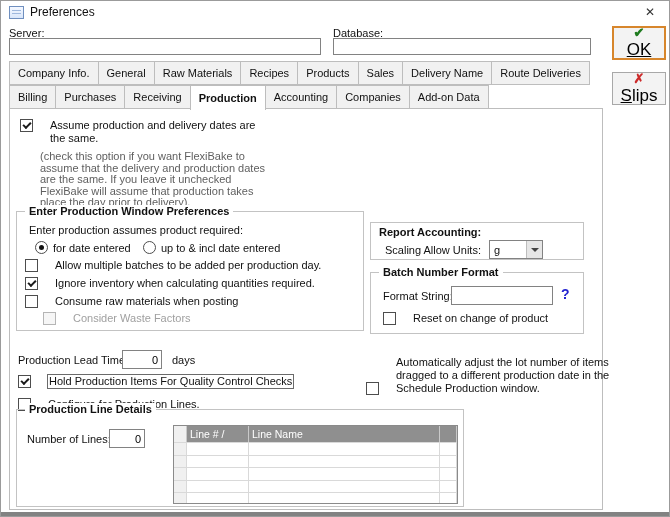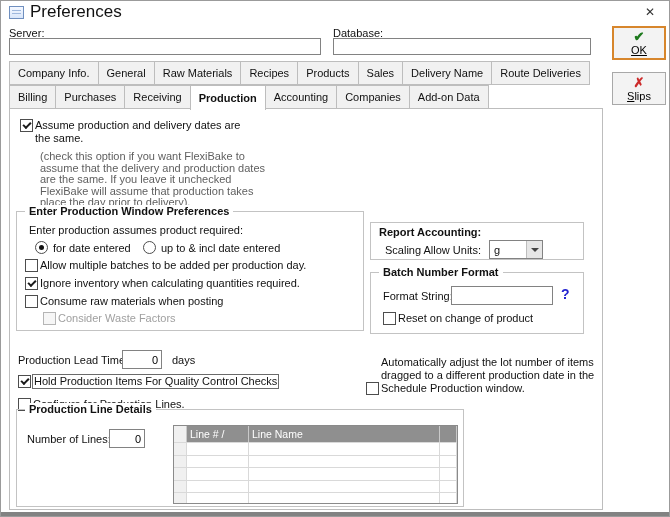--- a/index.html
+++ b/index.html
@@ -4,50 +4,50 @@
 <style>
   html,body{margin:0;padding:0}
   body{background:#cfcfcf;font-family:"Liberation Sans",sans-serif;-webkit-font-smoothing:antialiased}
   .window{position:relative;width:670px;height:517px;background:#fff;border:1px solid #9b9b9b;box-sizing:border-box;font-size:11px;color:#111;overflow:hidden}
   .bottom-edge{position:absolute;left:0;right:0;bottom:0;height:4px;background:#828282}
 
   
   .titlebar{position:absolute;left:0;top:0;right:0;height:22px;background:#fff;display:flex;align-items:center}
   .app-icon{width:13px;height:11px;margin-left:8px;border:1px solid #6f8fbf;background:linear-gradient(#f4f8ff,#d9e6fa);position:relative;flex:none}
   .app-icon::after{content:"";position:absolute;left:2px;top:3px;right:2px;height:1px;background:#9fb8dd;box-shadow:0 3px 0 #9fb8dd}
-  .title{margin-left:6px;font-size:17px}
+  .title{margin-left:6px;font-size:12px}
   .tb-close{position:absolute;right:0;top:0;width:38px;height:22px;display:flex;align-items:center;justify-content:center;font-size:12px;color:#333;cursor:pointer}
 
   
   .fieldlabel{position:absolute;white-space:nowrap}
   .textbox{position:absolute;border:1px solid #828282;background:#fff;box-sizing:border-box;font:11px "Liberation Sans",sans-serif;padding:0 3px;outline:none}
 
   
   .btn{position:absolute;width:54px;display:flex;flex-direction:column;align-items:center;justify-content:center;background:#f3f3f3;cursor:pointer;box-sizing:border-box;font-family:inherit}
   .btn .glyph{font-size:13px;line-height:13px;font-weight:bold}
-  .btn .btn-label{font-size:11px;margin-top:1px;display:block}
+  .btn .btn-label{font-size:17px;margin-top:1px;display:block}
   .btn-ok{left:611px;top:25px;height:34px;border:2px solid #d7862c}
   .btn-ok .glyph{color:#1e7a1e}
   .btn-ok .btn-label{text-decoration:underline}
   .btn-close{left:611px;top:71px;height:33px;border:1px solid #a8a8a8}
   .btn-close .glyph{color:#cc2a2a}
   .btn-close .btn-label::first-letter{text-decoration:underline}
 
   
   .tabrow{position:absolute;left:8px;display:flex;z-index:2}
   .tabrow.r1{top:60px}
   .tabrow.r2{top:84px}
   .tab{height:24px;padding:0 8px;display:flex;align-items:center;background:#f1f1f1;border:1px solid #bdbdbd;margin-right:-1px;box-sizing:border-box;cursor:pointer;white-space:nowrap}
   .tab.active{background:#fff;font-weight:bold;height:25px;border-bottom:none;position:relative;z-index:4}
 
   
   .panel{position:absolute;left:8px;top:107px;width:594px;height:402px;border:1px solid #bdbdbd;background:#fff;box-sizing:border-box;z-index:1}
 
   
-  .cb{position:absolute;display:flex;align-items:flex-start;gap:2px;cursor:pointer}
+  .cb{position:absolute;display:flex;align-items:flex-start;gap:17px;cursor:pointer}
   .cb .box{width:13px;height:13px;border:1px solid #4d4d4d;background:#fff;flex:none;position:relative;box-sizing:border-box}
   .cb.checked .box::after{content:"";position:absolute;left:2px;top:2px;width:6px;height:3px;border-left:2px solid #1a1a1a;border-bottom:2px solid #1a1a1a;transform:rotate(-45deg)}
   .cb .cb-label{line-height:13px}
   .cb.disabled .box{border-color:#b5b5b5;background:#f6f6f6}
   .cb.disabled .cb-label{color:#a0a0a0}
   .focus-box{outline:1px solid #6a6a6a;padding:0 1px}
   .radio{position:absolute;display:flex;align-items:center;gap:5px;cursor:pointer}
   .radio .dot{width:13px;height:13px;border:1px solid #4d4d4d;border-radius:50%;background:#fff;box-sizing:border-box;position:relative;flex:none}
   .radio.selected .dot::after{content:"";position:absolute;left:3px;top:3px;width:5px;height:5px;border-radius:50%;background:#111}
 

